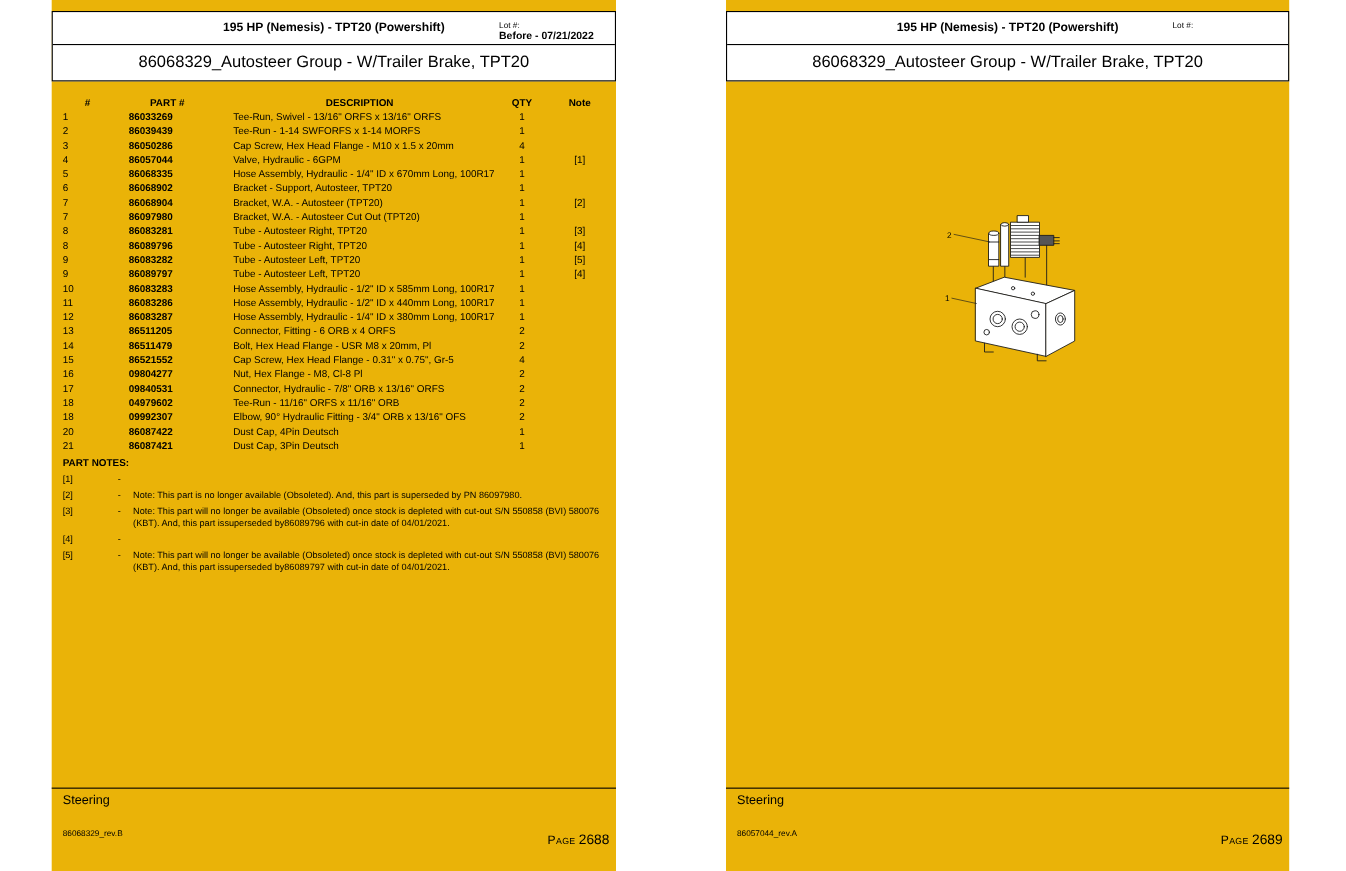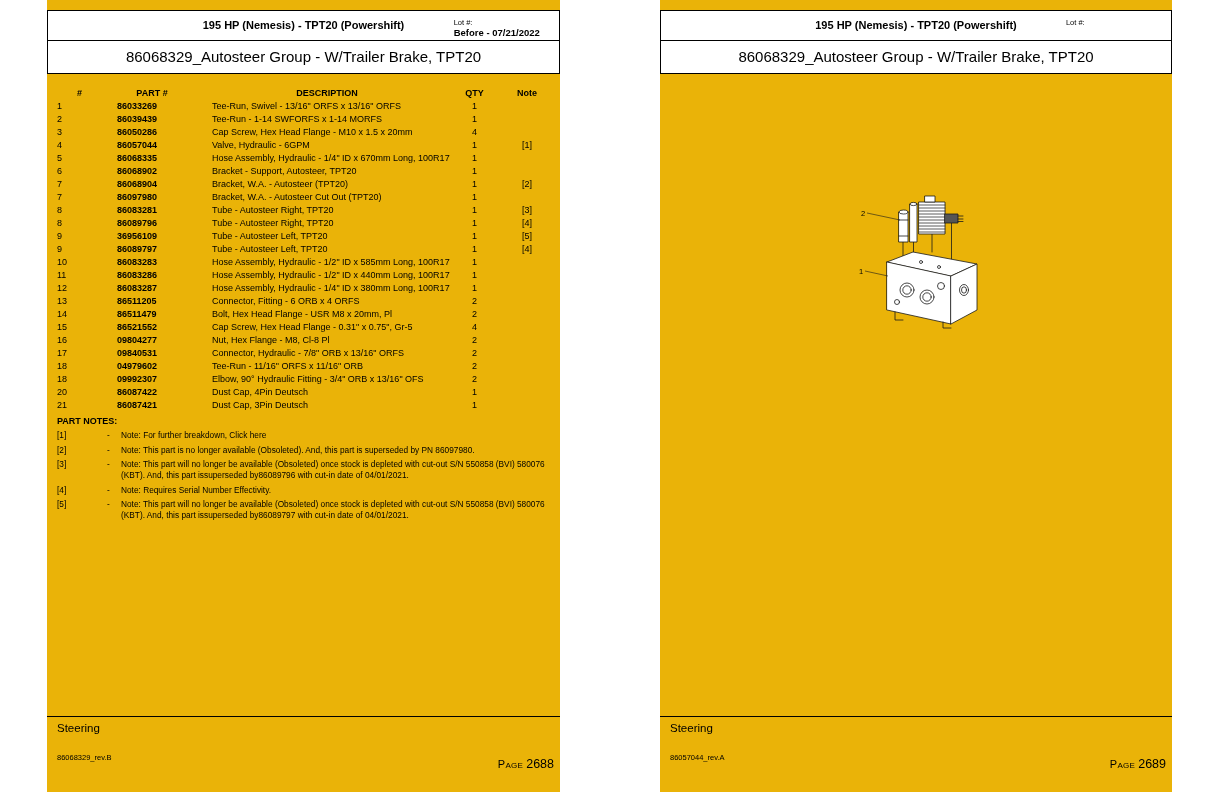--- a/index.html
+++ b/index.html
@@ -146,21 +146,21 @@
         </div>
         <div class="trow">
           <span class="c-num">8</span>
           <span class="c-part">86089796</span>
           <span class="c-desc">Tube - Autosteer Right, TPT20</span>
           <span class="c-qty">1</span>
           <span class="c-note">[4]</span>
         </div>
         <div class="trow">
           <span class="c-num">9</span>
-          <span class="c-part">36956109</span>
+          <span class="c-part">86083282</span>
           <span class="c-desc">Tube - Autosteer Left, TPT20</span>
           <span class="c-qty">1</span>
           <span class="c-note">[5]</span>
         </div>
         <div class="trow">
           <span class="c-num">9</span>
           <span class="c-part">86089797</span>
           <span class="c-desc">Tube - Autosteer Left, TPT20</span>
           <span class="c-qty">1</span>
           <span class="c-note">[4]</span>
@@ -250,36 +250,34 @@
           <span class="c-note"></span>
         </div>
       </div>
   </div>
 
   <div class="notes-label">PART NOTES:</div>
   <div class="notes">
       <div class="note-row">
         <span class="n-ref">[1]</span>
         <span class="n-dash">-</span>
-        <span class="n-text">Note: For further breakdown, Click here</span>
       </div>
       <div class="note-row">
         <span class="n-ref">[2]</span>
         <span class="n-dash">-</span>
         <span class="n-text">Note: This part is no longer available (Obsoleted). And, this part is superseded by PN 86097980.</span>
       </div>
       <div class="note-row">
         <span class="n-ref">[3]</span>
         <span class="n-dash">-</span>
         <span class="n-text">Note: This part will no longer be available (Obsoleted) once stock is depleted with cut-out S/N 550858 (BVI) 580076 (KBT). And, this part issuperseded by86089796 with cut-in date of 04/01/2021.</span>
       </div>
       <div class="note-row">
         <span class="n-ref">[4]</span>
         <span class="n-dash">-</span>
-        <span class="n-text">Note: Requires Serial Number Effectivity.</span>
       </div>
       <div class="note-row">
         <span class="n-ref">[5]</span>
         <span class="n-dash">-</span>
         <span class="n-text">Note: This part will no longer be available (Obsoleted) once stock is depleted with cut-out S/N 550858 (BVI) 580076 (KBT). And, this part issuperseded by86089797 with cut-in date of 04/01/2021.</span>
       </div>
     </div>
 
   <div class="footer-rule"></div>
   <div class="footer-section">Steering</div>

